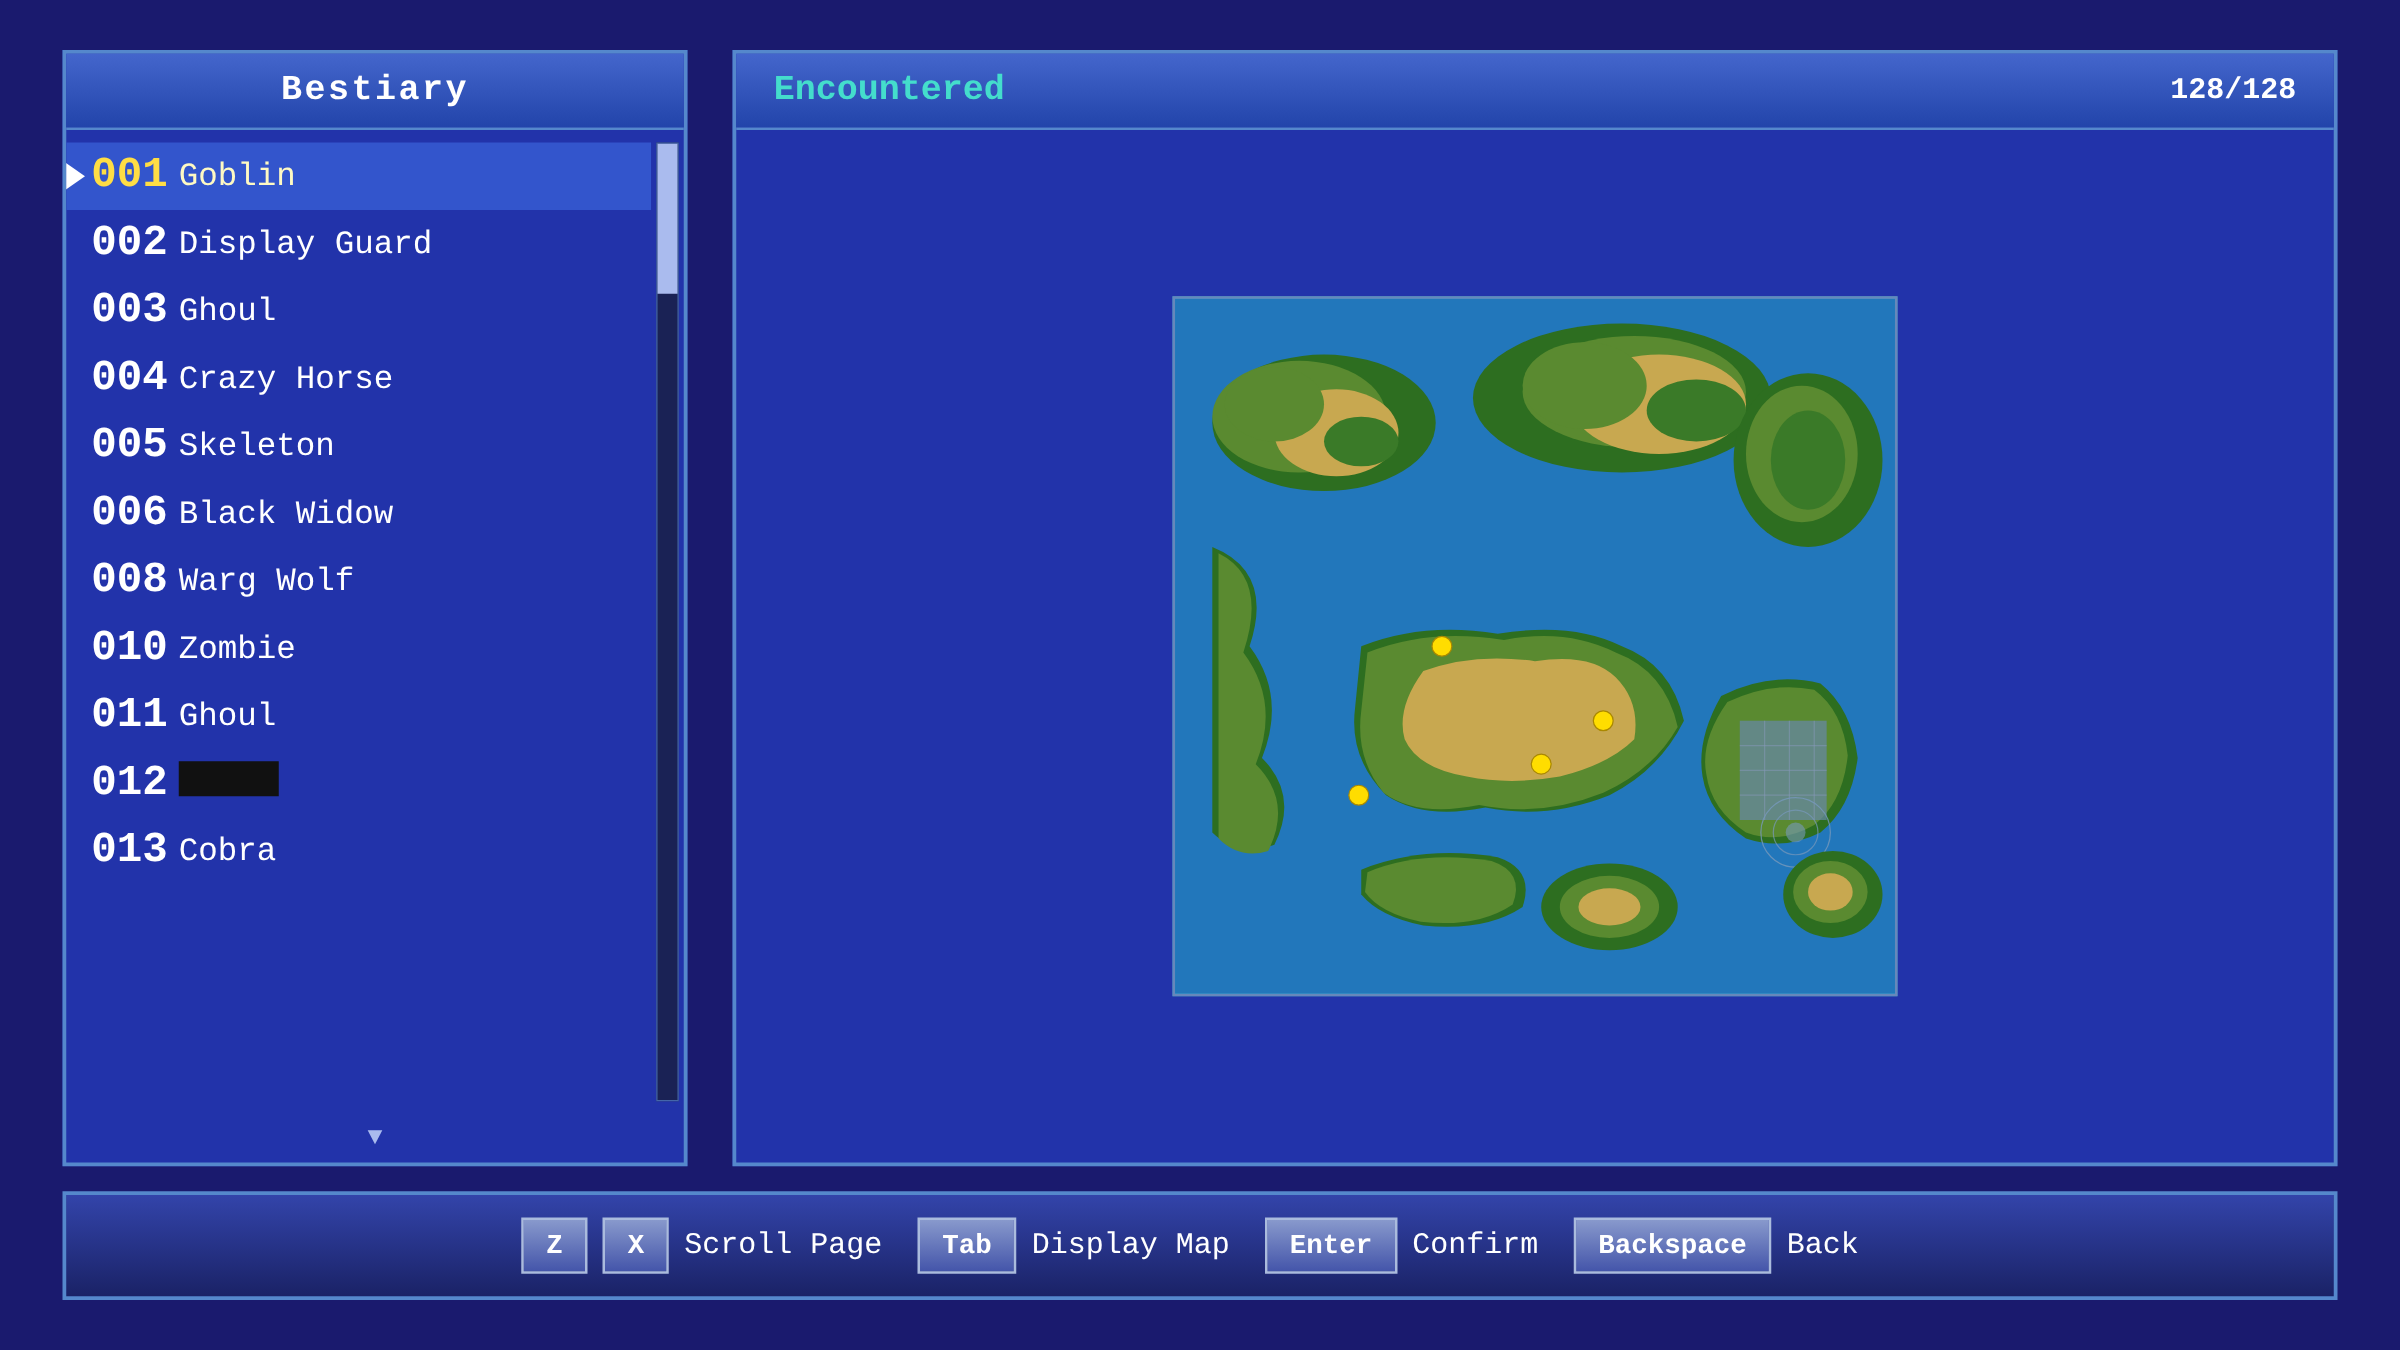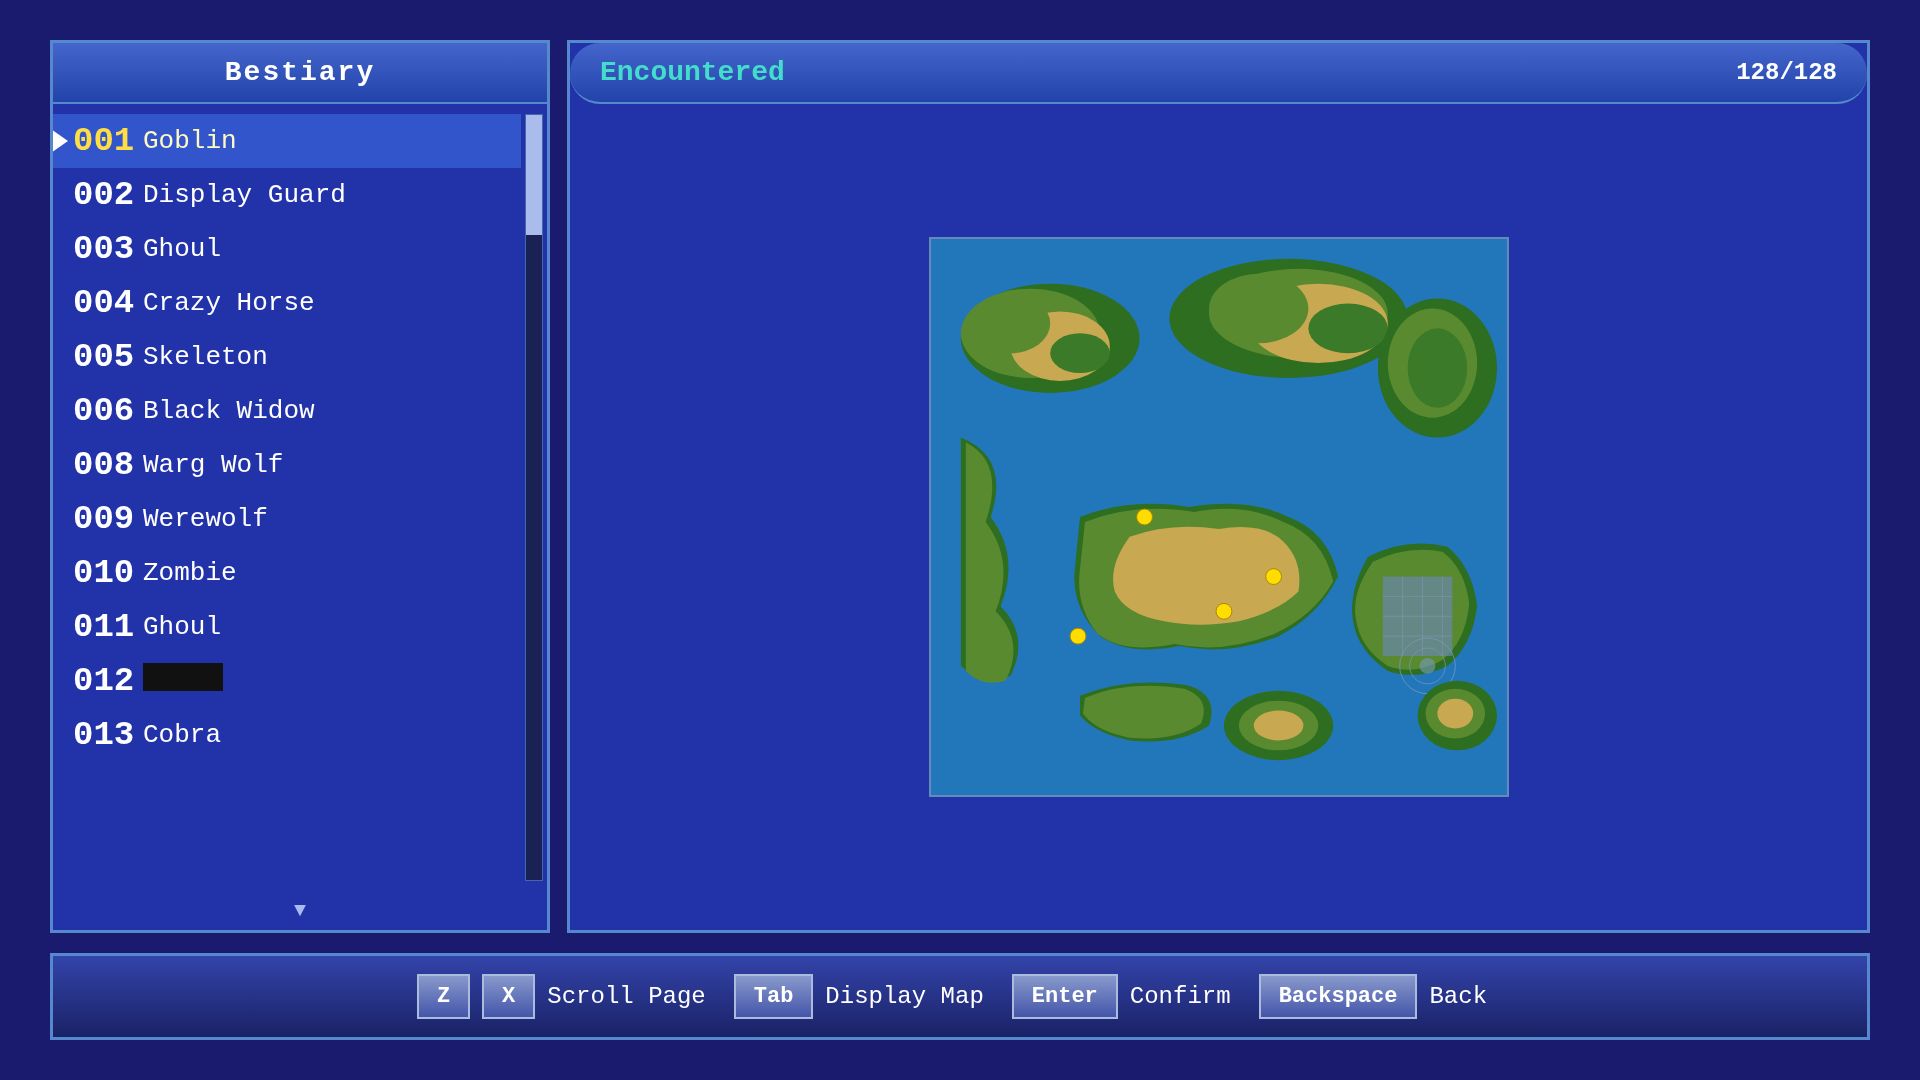--- a/index.html
+++ b/index.html
@@ -11,21 +11,21 @@
       overflow: hidden;
       display: flex;
       flex-direction: column;
       padding: 40px 50px;
       gap: 0;
     }
 
     .main-area {
       display: flex;
       flex: 1;
-      gap: 17px;
+      gap: 36px;
     }
 
     
     .left-panel {
       width: 500px;
       display: flex;
       flex-direction: column;
       border: 3px solid #5588cc;
       background: #2233aa;
     }
@@ -138,21 +138,20 @@
       background: #2233aa;
     }
 
     .right-header {
       background: linear-gradient(180deg, #4466cc 0%, #2244aa 100%);
       border-bottom: 2px solid #5588cc;
       padding: 14px 30px;
       display: flex;
       justify-content: space-between;
       align-items: center;
-      border-radius: 30px;
     }
 
     .encountered-label {
       font-size: 28px;
       color: #44ddcc;
       font-weight: bold;
     }
 
     .count-label {
       font-size: 24px;
@@ -247,24 +246,20 @@
             <span class="num">005</span>
             <span class="name">Skeleton</span>
           </div>
           <div class="list-item">
             <span class="num">006</span>
             <span class="name">Black Widow</span>
           </div>
           <div class="list-item">
             <span class="num">008</span>
             <span class="name">Warg Wolf</span>
-          </div>
-          <div class="list-item">
-            <span class="num">009</span>
-            <span class="name">Werewolf</span>
           </div>
           <div class="list-item">
             <span class="num">010</span>
             <span class="name">Zombie</span>
           </div>
           <div class="list-item">
             <span class="num">011</span>
             <span class="name">Ghoul</span>
           </div>
           <div class="list-item">

